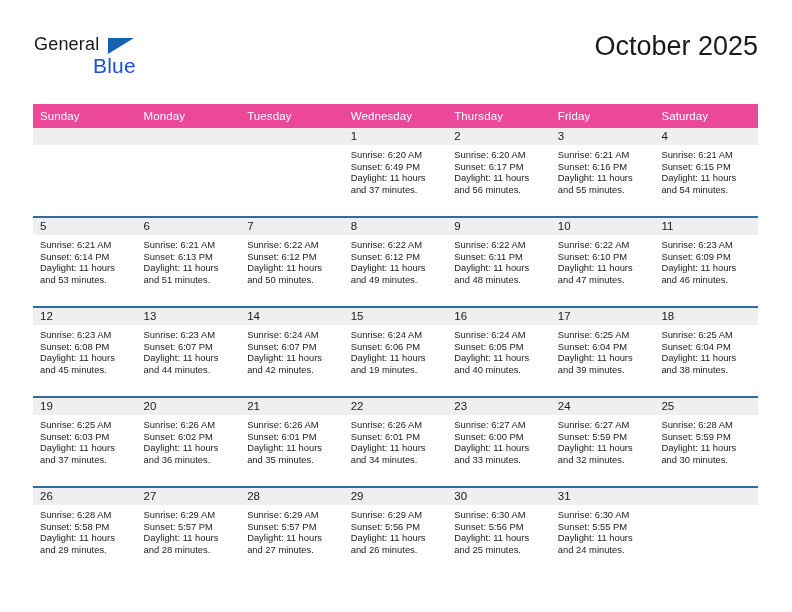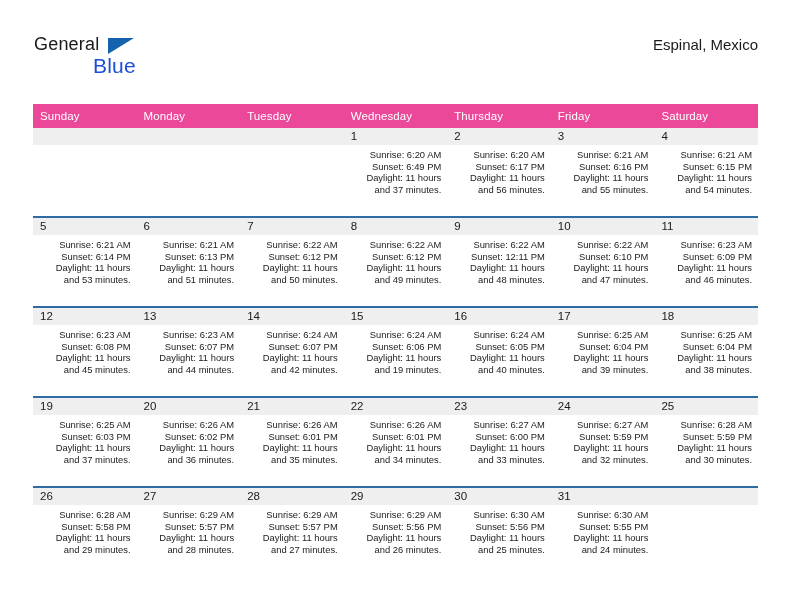--- a/index.html
+++ b/index.html
@@ -129,40 +129,39 @@
     line-height: 17px;
     padding-left: 7px;
     font-size: 11.5px;
     color: #1a1a1a;
   }
   .cell-body {
     padding: 4px 6px 0 7px;
     font-size: 9.4px;
     line-height: 11.7px;
     color: #222222;
-    text-align: right;
   }
   .cell-body div { white-space: nowrap; }
   .cell-empty .daynum-strip { background: #efefef; }
 </style>
 </head>
 <body>
 
 <div class="page">
 
   <div class="header">
 
     <div class="brand">
       <span class="brand-general">General</span>
       <span class="brand-triangle"></span>
       <span class="brand-blue">Blue</span>
     </div>
 
     <div class="title-block">
-      <div class="cal-subtitle">Espinal, Mexico</div>
+      <div class="cal-title">October 2025</div>
     </div>
 
   </div>
 
   <table class="calendar">
     <colgroup>
       <col>
         <col>
         <col>
         <col>
@@ -304,21 +303,21 @@
                 <div>Daylight: 11 hours</div>
                 <div>and 49 minutes.</div>
               </div>
             </div>
           </td>
           <td>
             <div class="cell-inner">
               <div class="daynum-strip">9</div>
               <div class="cell-body">
                 <div>Sunrise: 6:22 AM</div>
-                <div>Sunset: 12:11 PM</div>
+                <div>Sunset: 6:11 PM</div>
                 <div>Daylight: 11 hours</div>
                 <div>and 48 minutes.</div>
               </div>
             </div>
           </td>
           <td>
             <div class="cell-inner">
               <div class="daynum-strip">10</div>
               <div class="cell-body">
                 <div>Sunrise: 6:22 AM</div>

